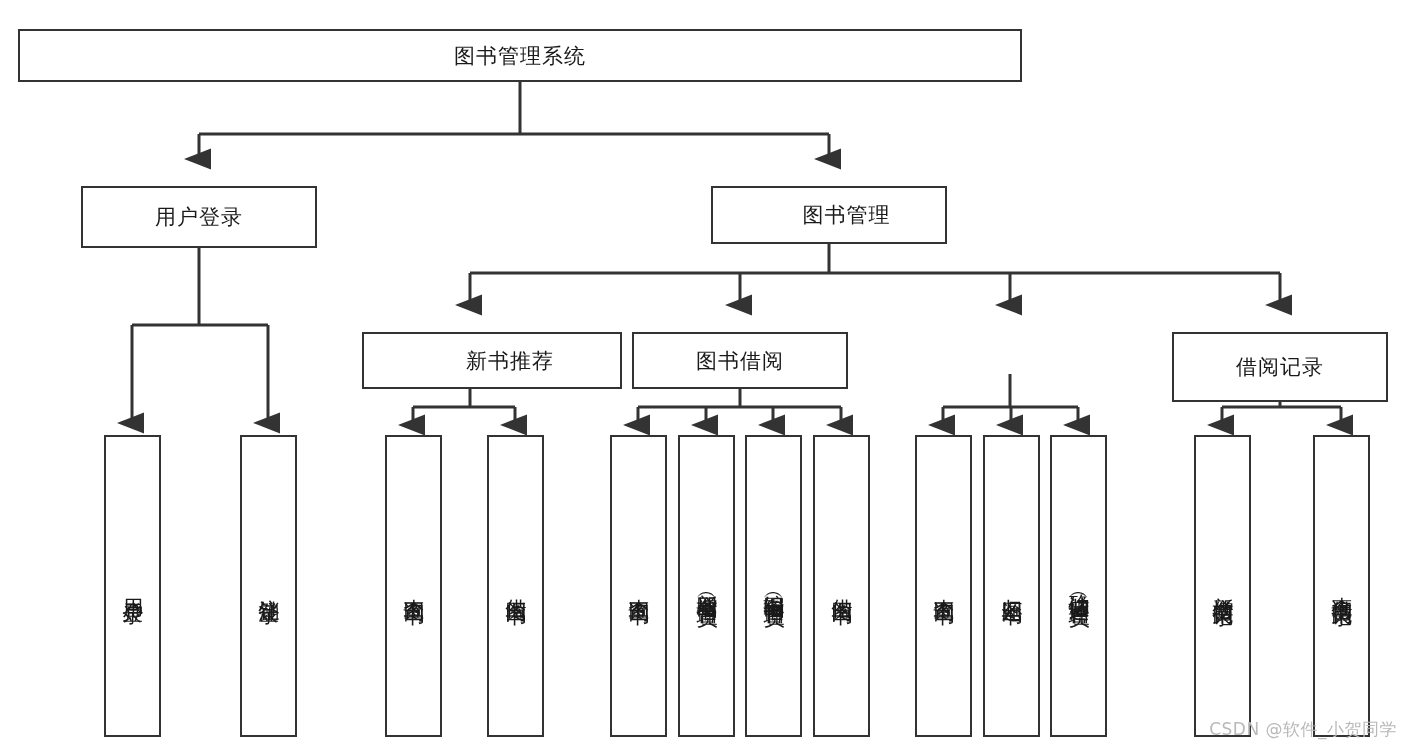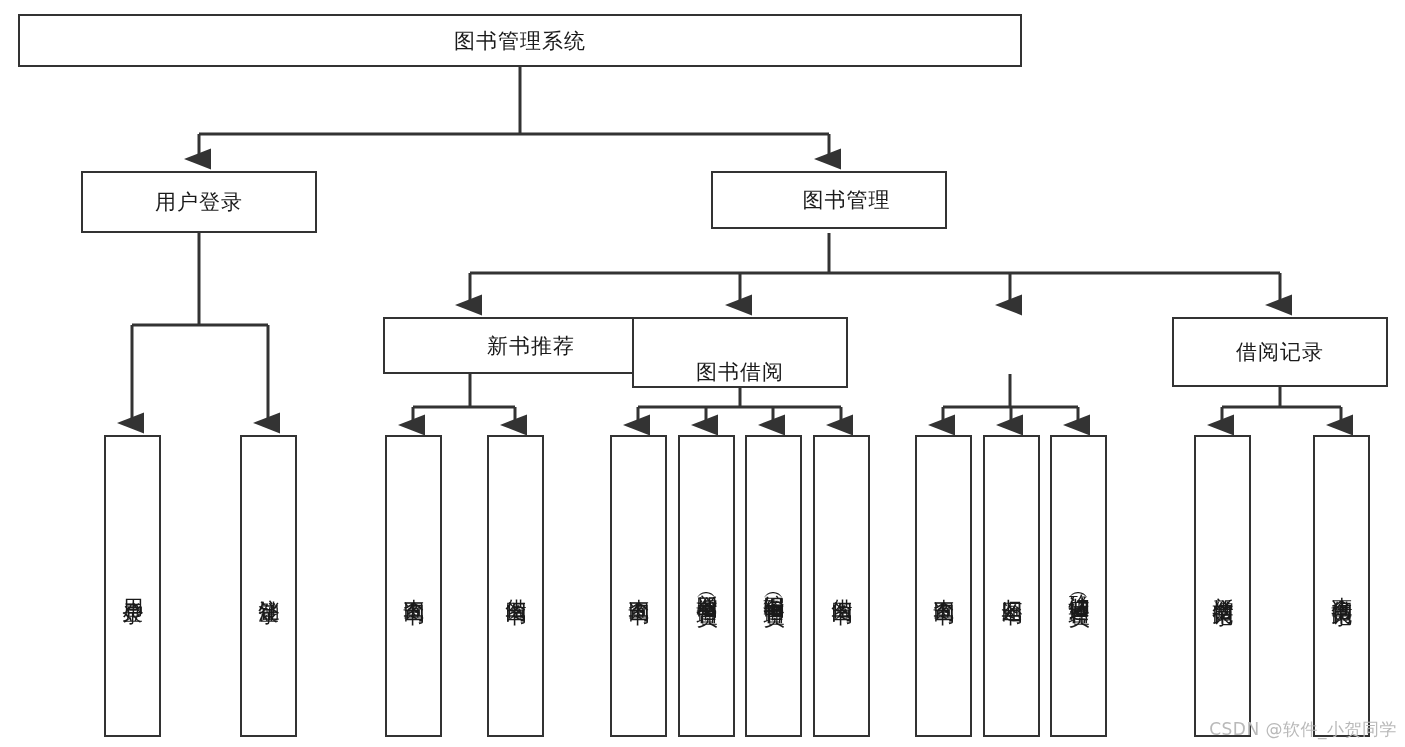--- a/index.html
+++ b/index.html
@@ -31,20 +31,21 @@
     border: 2px solid #333333;
     background: #ffffff;
     display: flex;
     align-items: center;
     justify-content: center;
     color: #1a1a1a;
   }
   .node.horiz {
     font-size: 21px;
     letter-spacing: 1px;
+    margin-top: 15px;
   }
   .node.vert {
     writing-mode: vertical-rl;
     text-orientation: upright;
     font-size: 21px;
     letter-spacing: 2px;
     line-height: 1;
     padding: 6px 0;
     align-items: center;
     justify-content: center;
@@ -128,24 +129,24 @@
     <span class="lbl">图书管理系统</span>
   </div>
 
   <div class="node horiz" style="left:81px; top:171px; width:236px; height:62px;">
     <span class="lbl">用户登录</span>
   </div>
   <div class="node horiz" style="left:711px; top:171px; width:236px; height:58px;padding-left:35px;">
     <span class="lbl">图书管理</span>
   </div>
 
-  <div class="node horiz" style="left:383px; top:317px; width:260px; height:57px;padding-left:36px;">
+  <div class="node horiz" style="left:362px; top:317px; width:260px; height:57px;padding-left:36px;">
     <span class="lbl">新书推荐</span>
   </div>
-  <div class="node horiz" style="left:632px; top:317px; width:216px; height:71px;align-items:flex-end;">
+  <div class="node horiz" style="left:632px; top:317px; width:216px; height:57px;">
     <span class="lbl">图书借阅</span>
   </div>
   <div class="node horiz" style="left:1172px; top:317px; width:216px; height:70px;">
     <span class="lbl">借阅记录</span>
   </div>
 
   <div class="node vert" style="left:104px; top:435px; width:57px; height:302px;">
     <span class="lbl">用户登录</span>
   </div>
   <div class="node vert" style="left:240px; top:435px; width:57px; height:302px;">

